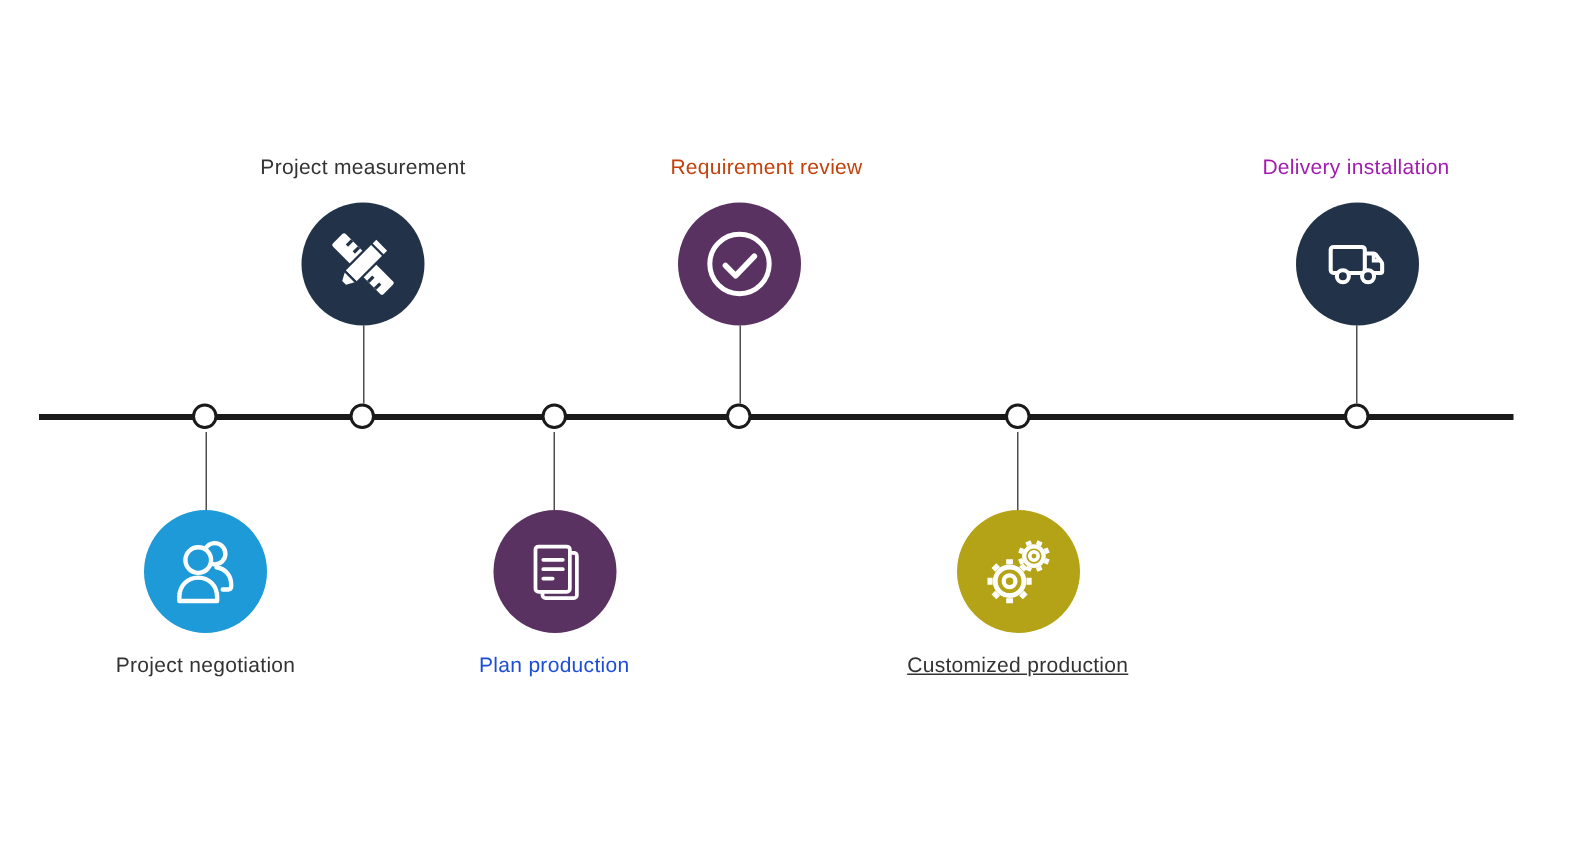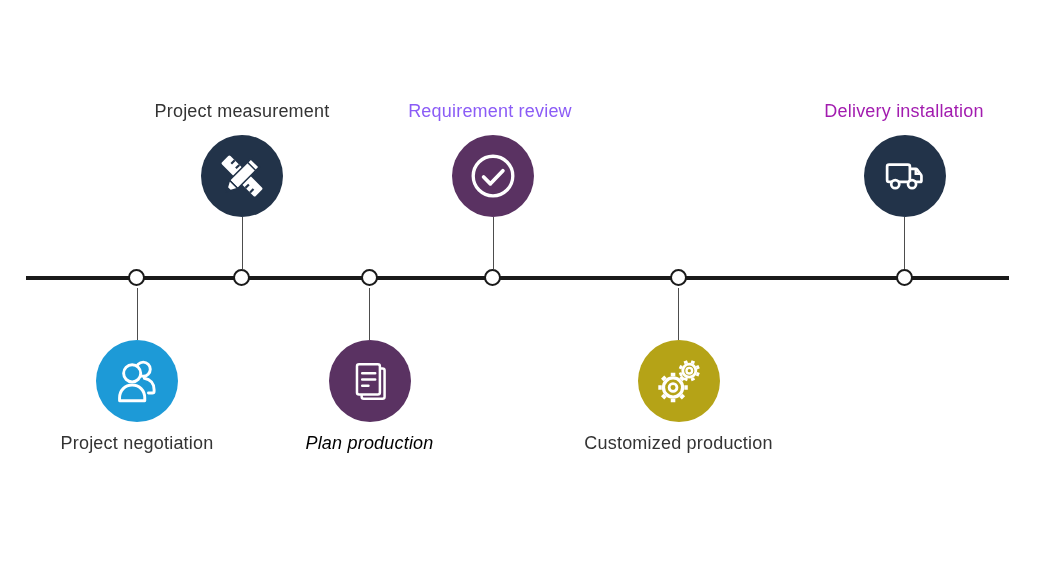--- a/index.html
+++ b/index.html
@@ -13,21 +13,21 @@
     border:2.5px solid #1a1a1a;background:#fff;box-sizing:content-box;
   }
   .connector{position:absolute;width:1px;}
   .bubble{
     position:absolute;width:82px;height:82px;border-radius:50%;
     display:flex;align-items:center;justify-content:center;
   }
   .bubble svg{display:block;}
   .label{
     position:absolute;width:300px;text-align:center;
-    font-size:18px;line-height:18px;color:#333;letter-spacing:.2px;
+    font-size:14px;line-height:18px;color:#333;letter-spacing:.2px;
   }
 </style>
 </head>
 <body>
 
 <div id="canvas" style="background: rgb(255, 255, 255);">
 
   <div class="tl-line" style="background-color: rgb(26, 26, 26);"></div>
 
   <div>
@@ -68,33 +68,33 @@
   <div>
     <div class="connector" style="left: 369px; top: 288px; height: 52px; background-color: rgb(77, 77, 77);"></div>
     <div class="dot" style="left: 360.5px; top: 269px; background-color: rgb(255, 255, 255); border-color: rgb(26, 26, 26);"></div>
     <div class="bubble" style="left: 328.5px; top: 340px; background-color: rgb(90, 50, 98); color: rgb(90, 50, 98);">
       <svg width="50" height="50" viewBox="0 0 48 48">
         <rect x="16" y="12" width="22" height="29" rx="2" fill="none" stroke="#fff" stroke-width="2.4"></rect>
         <rect x="11.5" y="8" width="22" height="29" rx="2" fill="currentColor" stroke="#fff" stroke-width="2.4"></rect>
         <path d="M16.5 16.5 h12.5 M16.5 22.5 h12.5 M16.5 28.5 h6" stroke="#fff" stroke-width="2.4" stroke-linecap="round" fill="none"></path>
       </svg>
     </div>
-    <div class="label" style="left: 219.5px; top: 434px; color: #000000; font-style: italic;">Plan production</div>
+    <div class="label" style="left: 219.5px; top: 434px; color: #1d4ed8;">Plan production</div>
   </div>
 
   <div>
     <div class="connector" style="left: 492.5px; top: 217px; height: 52px; background-color: rgb(77, 77, 77);"></div>
     <div class="dot" style="left: 484px; top: 269px; background-color: rgb(255, 255, 255); border-color: rgb(26, 26, 26);"></div>
     <div class="bubble" style="left: 452px; top: 135px; background-color: rgb(90, 50, 98); color: rgb(90, 50, 98);">
       <svg width="50" height="50" viewBox="0 0 48 48">
         <circle cx="24" cy="24" r="19" fill="none" stroke="#fff" stroke-width="3.2"></circle>
         <path d="M15 25 l6.5 6.5 l12 -12.5" fill="none" stroke="#fff" stroke-width="3.6" stroke-linecap="round" stroke-linejoin="round"></path>
       </svg>
     </div>
-    <div class="label" style="left: 340px; top: 102px; color: #8b5cf6;">Requirement review</div>
+    <div class="label" style="left: 361px; top: 102px; color: #c2410c;">Requirement review</div>
   </div>
 
   <div>
     <div class="connector" style="left: 678px; top: 288px; height: 52px; background-color: rgb(77, 77, 77);"></div>
     <div class="dot" style="left: 669.5px; top: 269px; background-color: rgb(255, 255, 255); border-color: rgb(26, 26, 26);"></div>
     <div class="bubble" style="left: 637.5px; top: 340px; background-color: rgb(181, 163, 23); color: rgb(181, 163, 23);">
       <svg width="52" height="52" viewBox="0 0 48 48">
         <g fill="none" stroke="#fff">
           <circle cx="18.5" cy="30" r="8.8" stroke-width="3"></circle>
           <circle cx="18.5" cy="30" r="3.6" stroke-width="2.6"></circle>
@@ -102,21 +102,21 @@
             <path d="M28.9 30 L32.1 30 M25.85 37.35 L28.12 39.62 M18.5 40.4 L18.5 43.6 M11.15 37.35 L8.88 39.62 M8.1 30 L4.9 30 M11.15 22.65 L8.88 20.38 M18.5 19.6 L18.5 16.4 M25.85 22.65 L28.12 20.38"></path>
           </g>
           <circle cx="33.5" cy="14.5" r="6" stroke-width="2.6"></circle>
           <circle cx="33.5" cy="14.5" r="2.6" stroke-width="2.2"></circle>
           <g stroke-width="3.4">
             <path d="M40.15 17.26 L42.56 18.25 M36.26 21.15 L37.25 23.56 M30.74 21.15 L29.75 23.56 M26.85 17.26 L24.44 18.25 M26.85 11.74 L24.44 10.75 M30.74 7.85 L29.75 5.44 M36.26 7.85 L37.25 5.44 M40.15 11.74 L42.56 10.75"></path>
           </g>
         </g>
       </svg>
     </div>
-    <div class="label" style="left: 528.5px; top: 434px; color: rgb(51, 51, 51);">Customized production</div>
+    <div class="label" style="left: 528.5px; top: 434px; color: rgb(51, 51, 51); text-decoration: underline;">Customized production</div>
   </div>
 
   <div>
     <div class="connector" style="left: 904px; top: 217px; height: 52px; background-color: rgb(77, 77, 77);"></div>
     <div class="dot" style="left: 895.5px; top: 269px; background-color: rgb(255, 255, 255); border-color: rgb(26, 26, 26);"></div>
     <div class="bubble" style="left: 863.5px; top: 135px; background-color: rgb(34, 51, 73); color: rgb(34, 51, 73);">
       <svg width="52" height="52" viewBox="0 0 48 48">
         <rect x="7.5" y="13.5" width="21" height="16" rx="1.8" fill="none" stroke="#fff" stroke-width="2.5"></rect>
         <path d="M28.5 17.5 h5.4 a1.6 1.6 0 0 1 1.3 0.65 l3.6 4.7 a1.8 1.8 0 0 1 0.37 1.1 v4.75 a0.8 0.8 0 0 1 -0.8 0.8 h-9.9" fill="none" stroke="#fff" stroke-width="2.5" stroke-linejoin="round"></path>
         <path d="M33.9 17.5 v4.4 h4.8" fill="none" stroke="#fff" stroke-width="2.2"></path>

